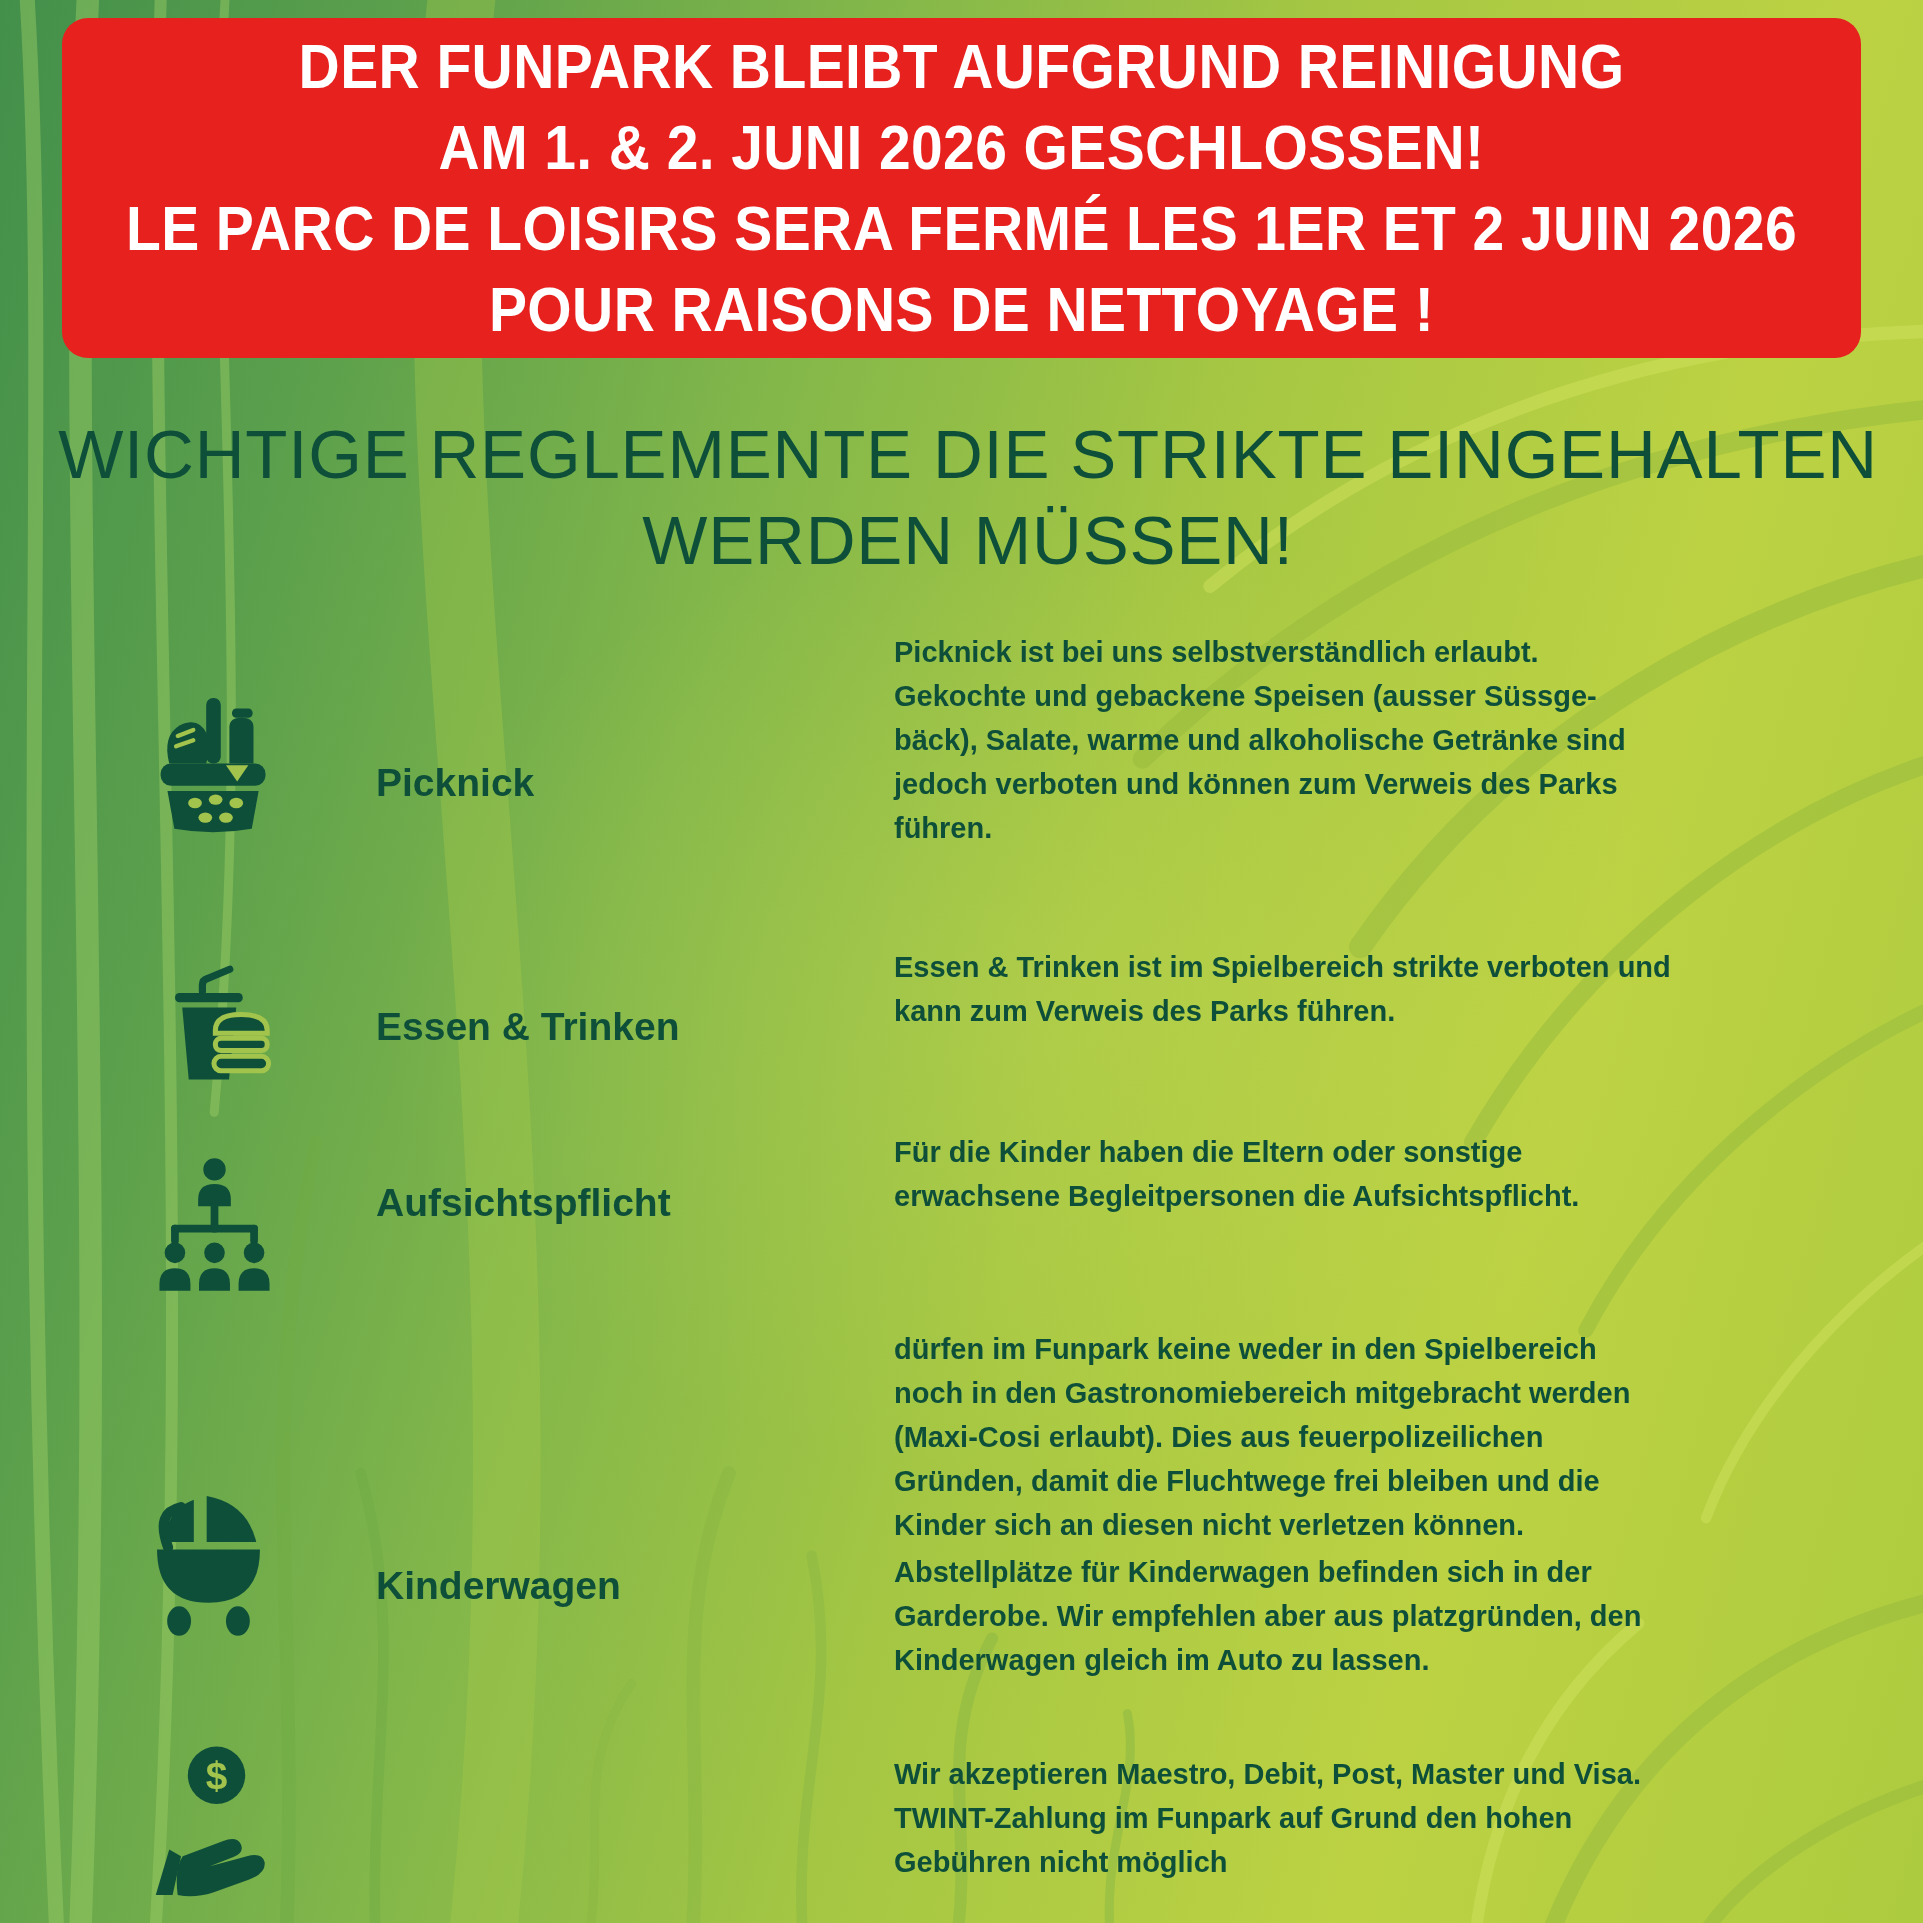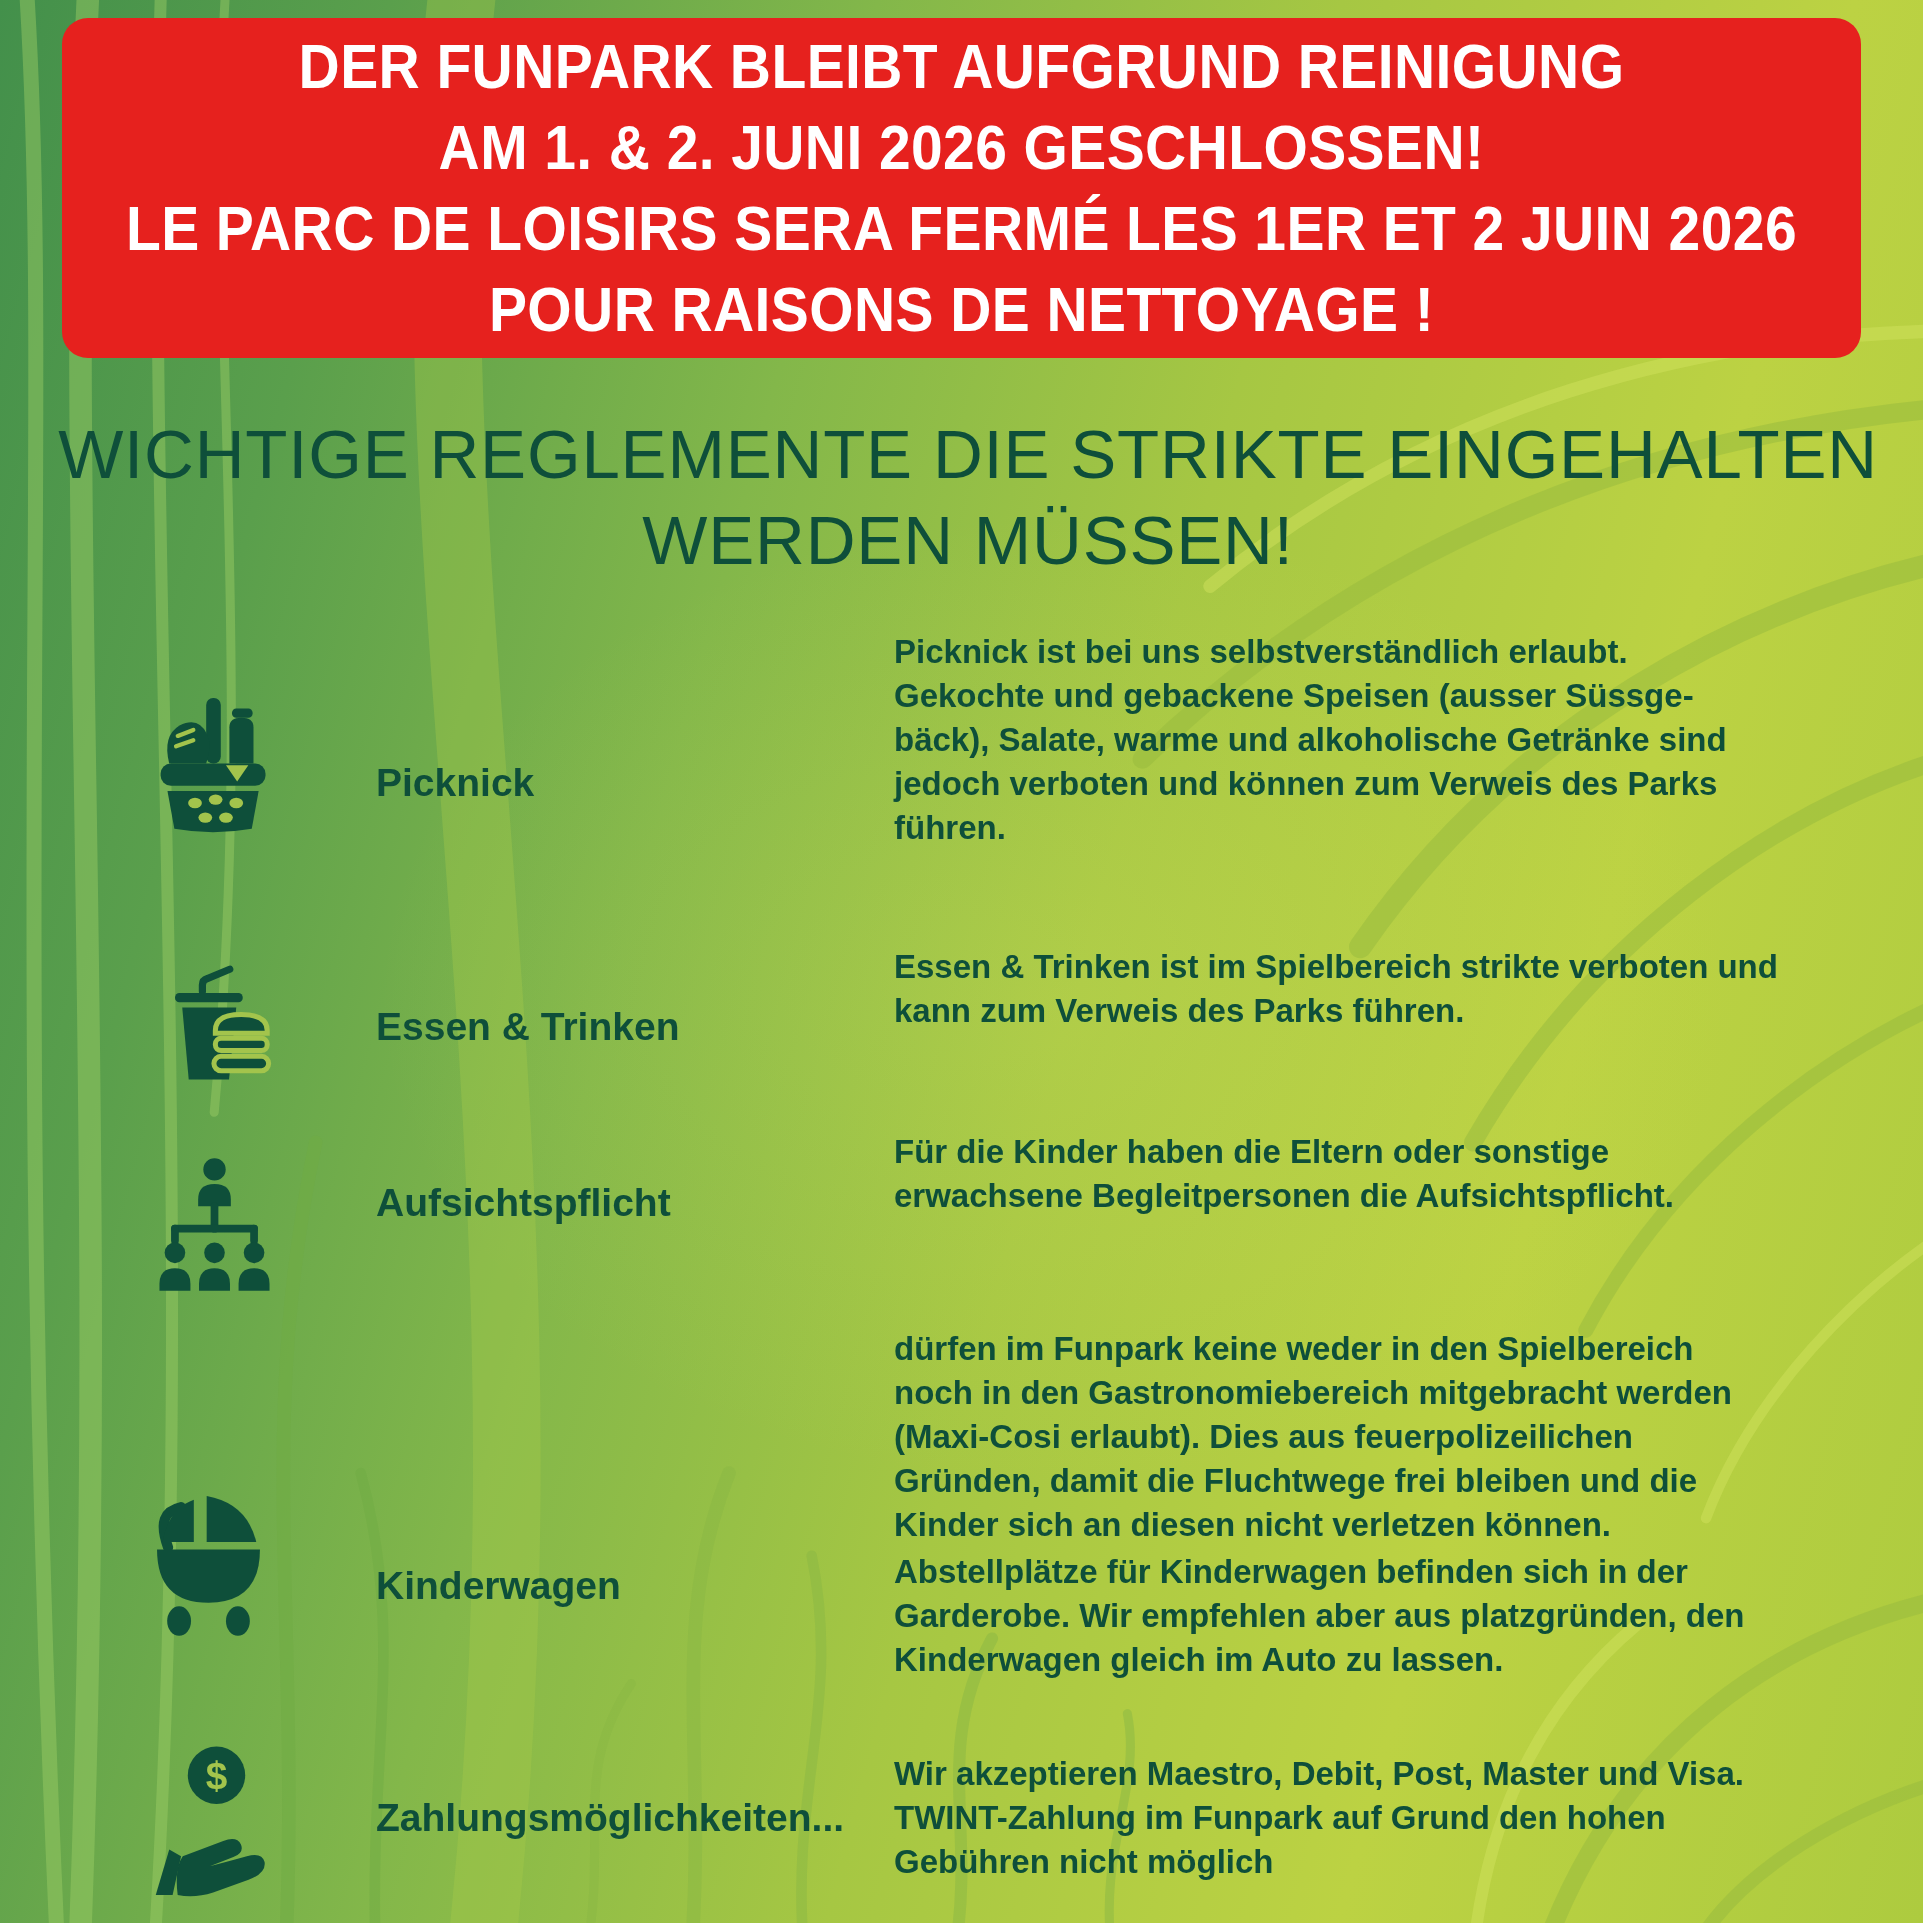--- a/index.html
+++ b/index.html
@@ -21,21 +21,21 @@
   }
   .heading{
     position:absolute;left:6px;top:412px;width:1924px;text-align:center;
     font-weight:normal;font-size:69px;line-height:86px;color:#0e4f3a;
     white-space:pre-line;letter-spacing:0.8px;
   }
   .icon{position:absolute;}
   .icon svg{width:100%;height:100%;display:block;}
   .label{position:absolute;left:376px;font-weight:bold;font-size:39px;color:#0e4f3a;white-space:nowrap;}
   .body{
-    position:absolute;left:894px;width:999px;font-weight:bold;font-size:33px;
+    position:absolute;left:894px;width:999px;font-weight:bold;font-size:29px;
     line-height:44px;color:#0e4f3a;white-space:pre-line;
   }
   .ic1{left:152px;top:675px;width:129px;height:182px;}
   .lb1{top:761px;}  .tx1{top:630px;}
   .ic2{left:152px;top:924px;width:126px;height:197px;}
   .lb2{top:1005px;}  .tx2{top:945px;}
   .ic3{left:150px;top:1112px;width:129px;height:224px;}
   .lb3{top:1181px;}  .tx3{top:1130px;}
   .ic4{left:135px;top:1447px;width:147px;height:225px;}
   .lb4{top:1564px;}  .tx4a{top:1327px;}  .tx4b{top:1550px;}
@@ -195,19 +195,18 @@
   <div class="icon ic5">
     <svg viewBox="0 0 160 185">
       <circle cx="80" cy="40" r="34" fill="#0e4f3a"></circle>
       <text x="80" y="56" text-anchor="middle" font-size="46" font-weight="bold" fill="#a3c44c">$</text>
       <g fill="#0e4f3a">
         <path d="M34 182 Q30 150 40 136 L88 118 Q104 112 109 122 Q113 132 100 137 L72 148 Q94 142 116 136 Q134 131 137 143 Q139 156 118 164 L76 179 Q54 186 34 182 Z"></path>
         <path d="M8 182 L24 128 L38 136 L28 182 Z"></path>
       </g>
     </svg>
   </div>
-  <div class="label lb5">Zahlungsmöglichkeiten...</div>
   <div class="body tx5">Wir akzeptieren Maestro, Debit, Post, Master und Visa.
 TWINT-Zahlung im Funpark auf Grund den hohen
 Gebühren nicht möglich</div>
 
 </div>
 
 
 </body></html>

